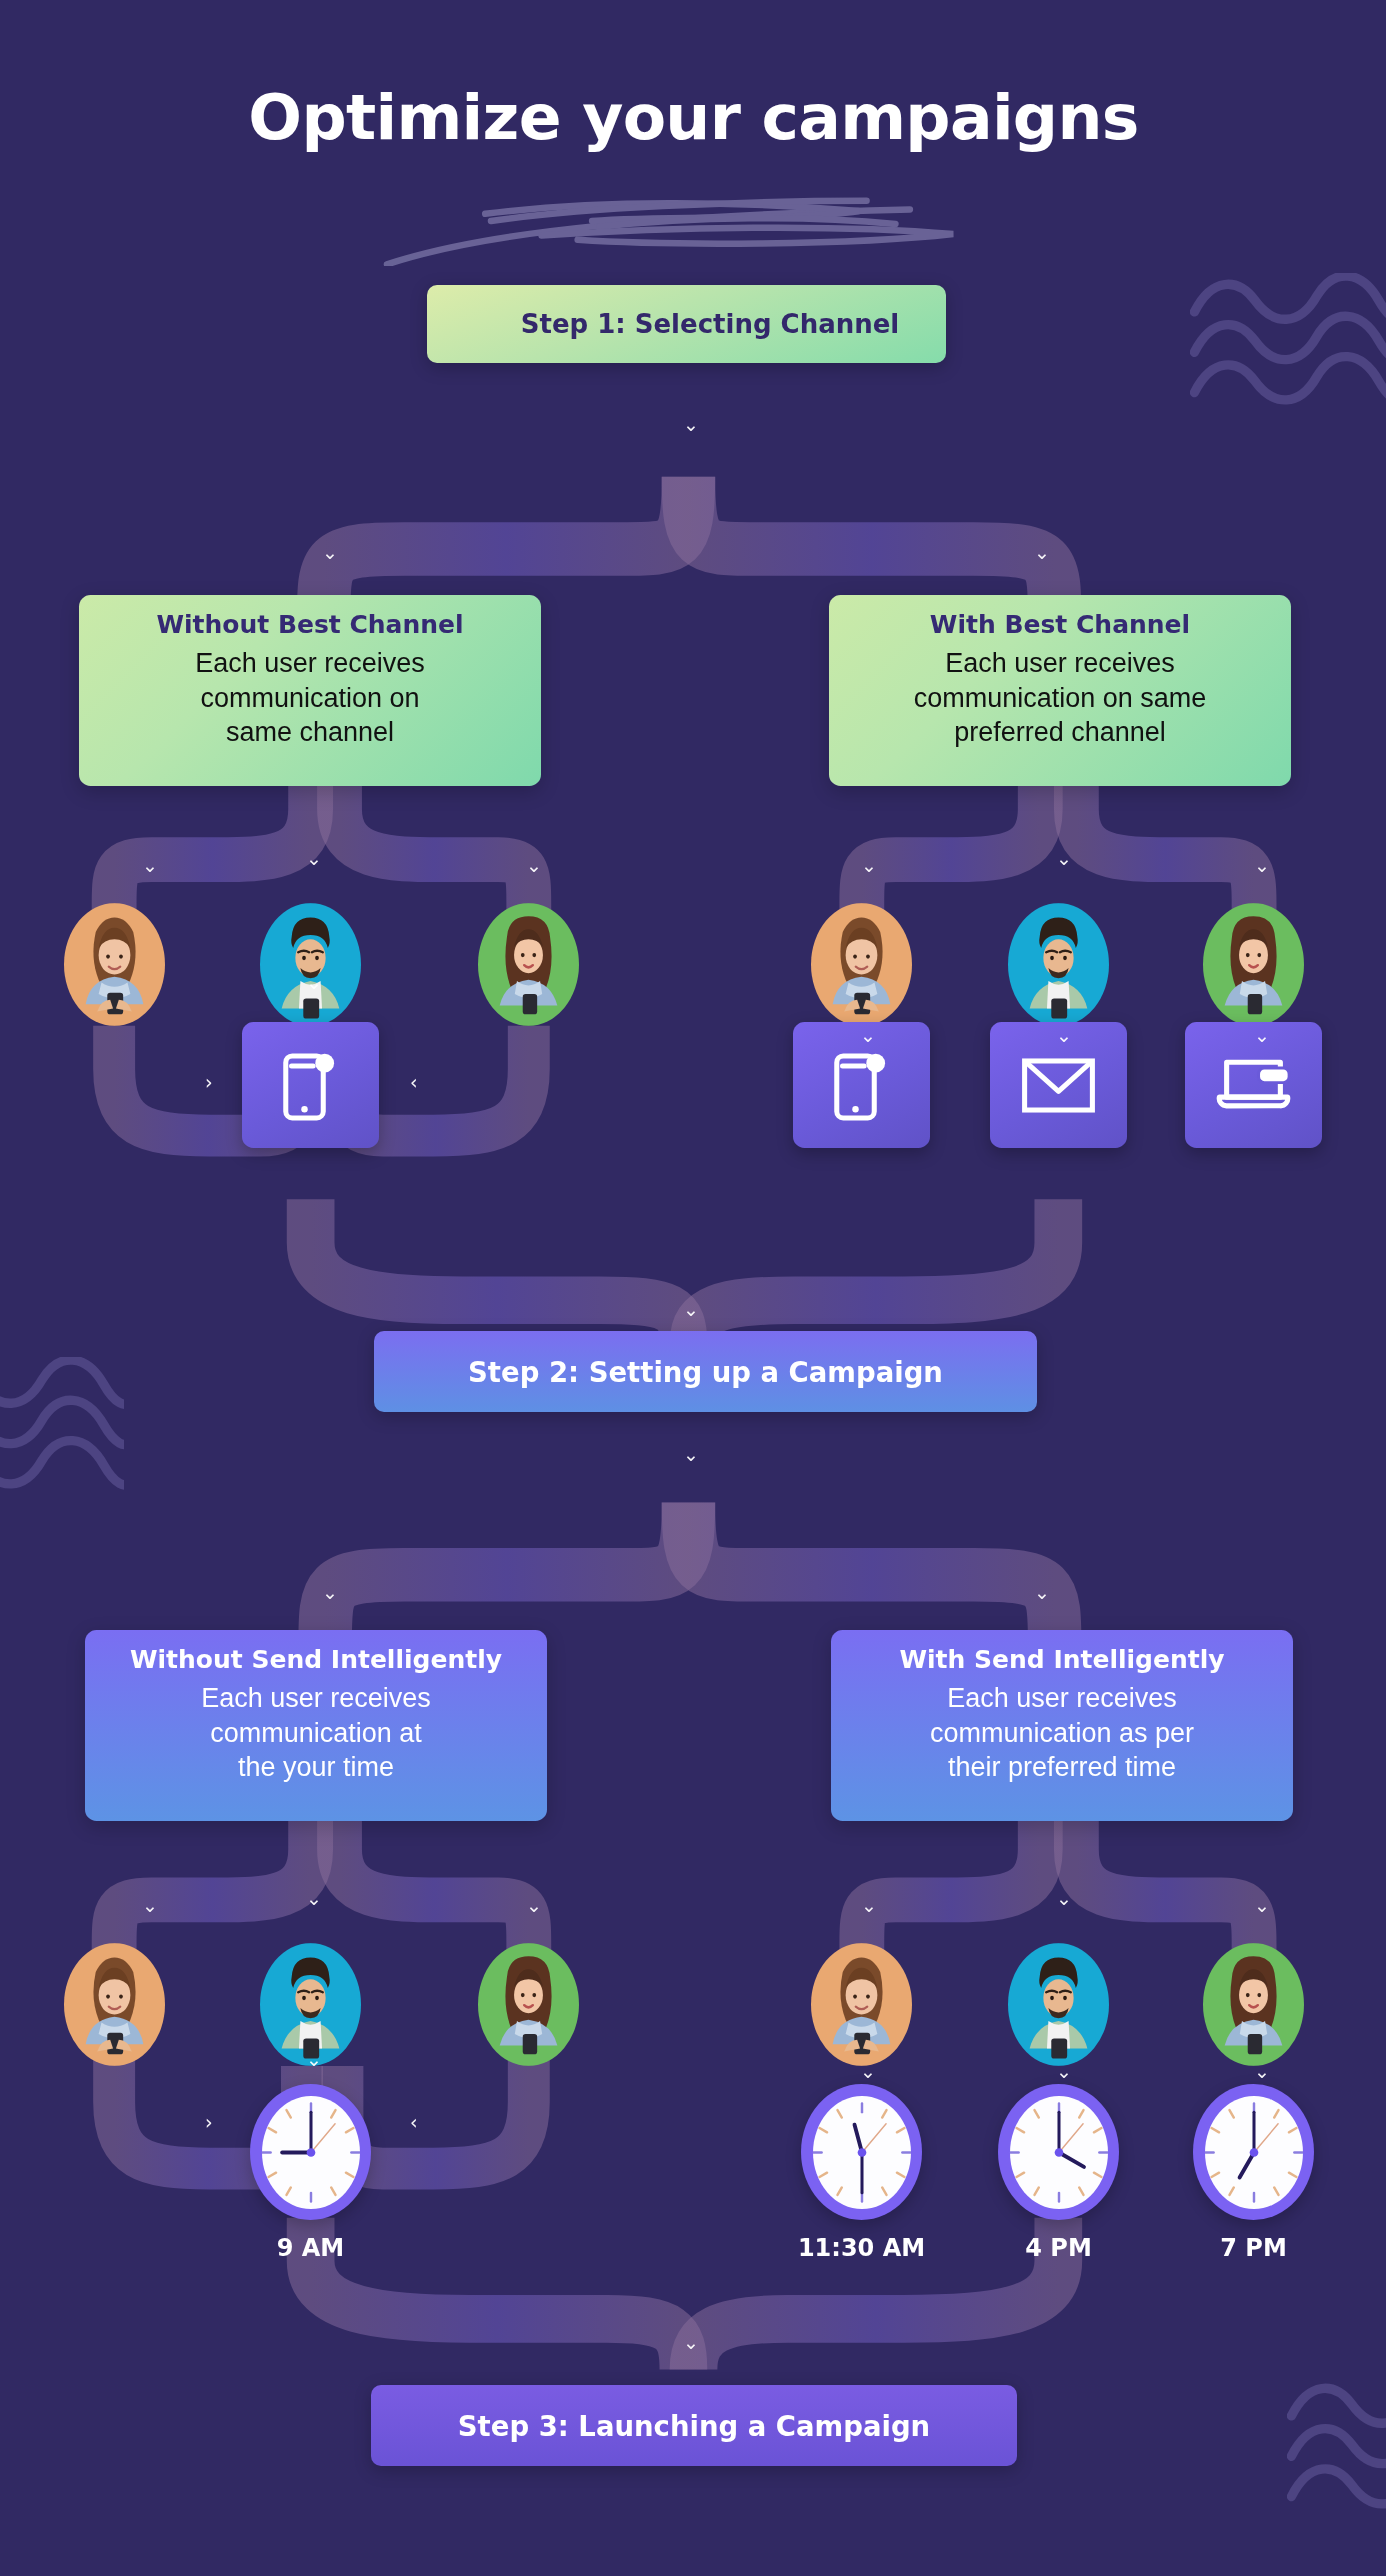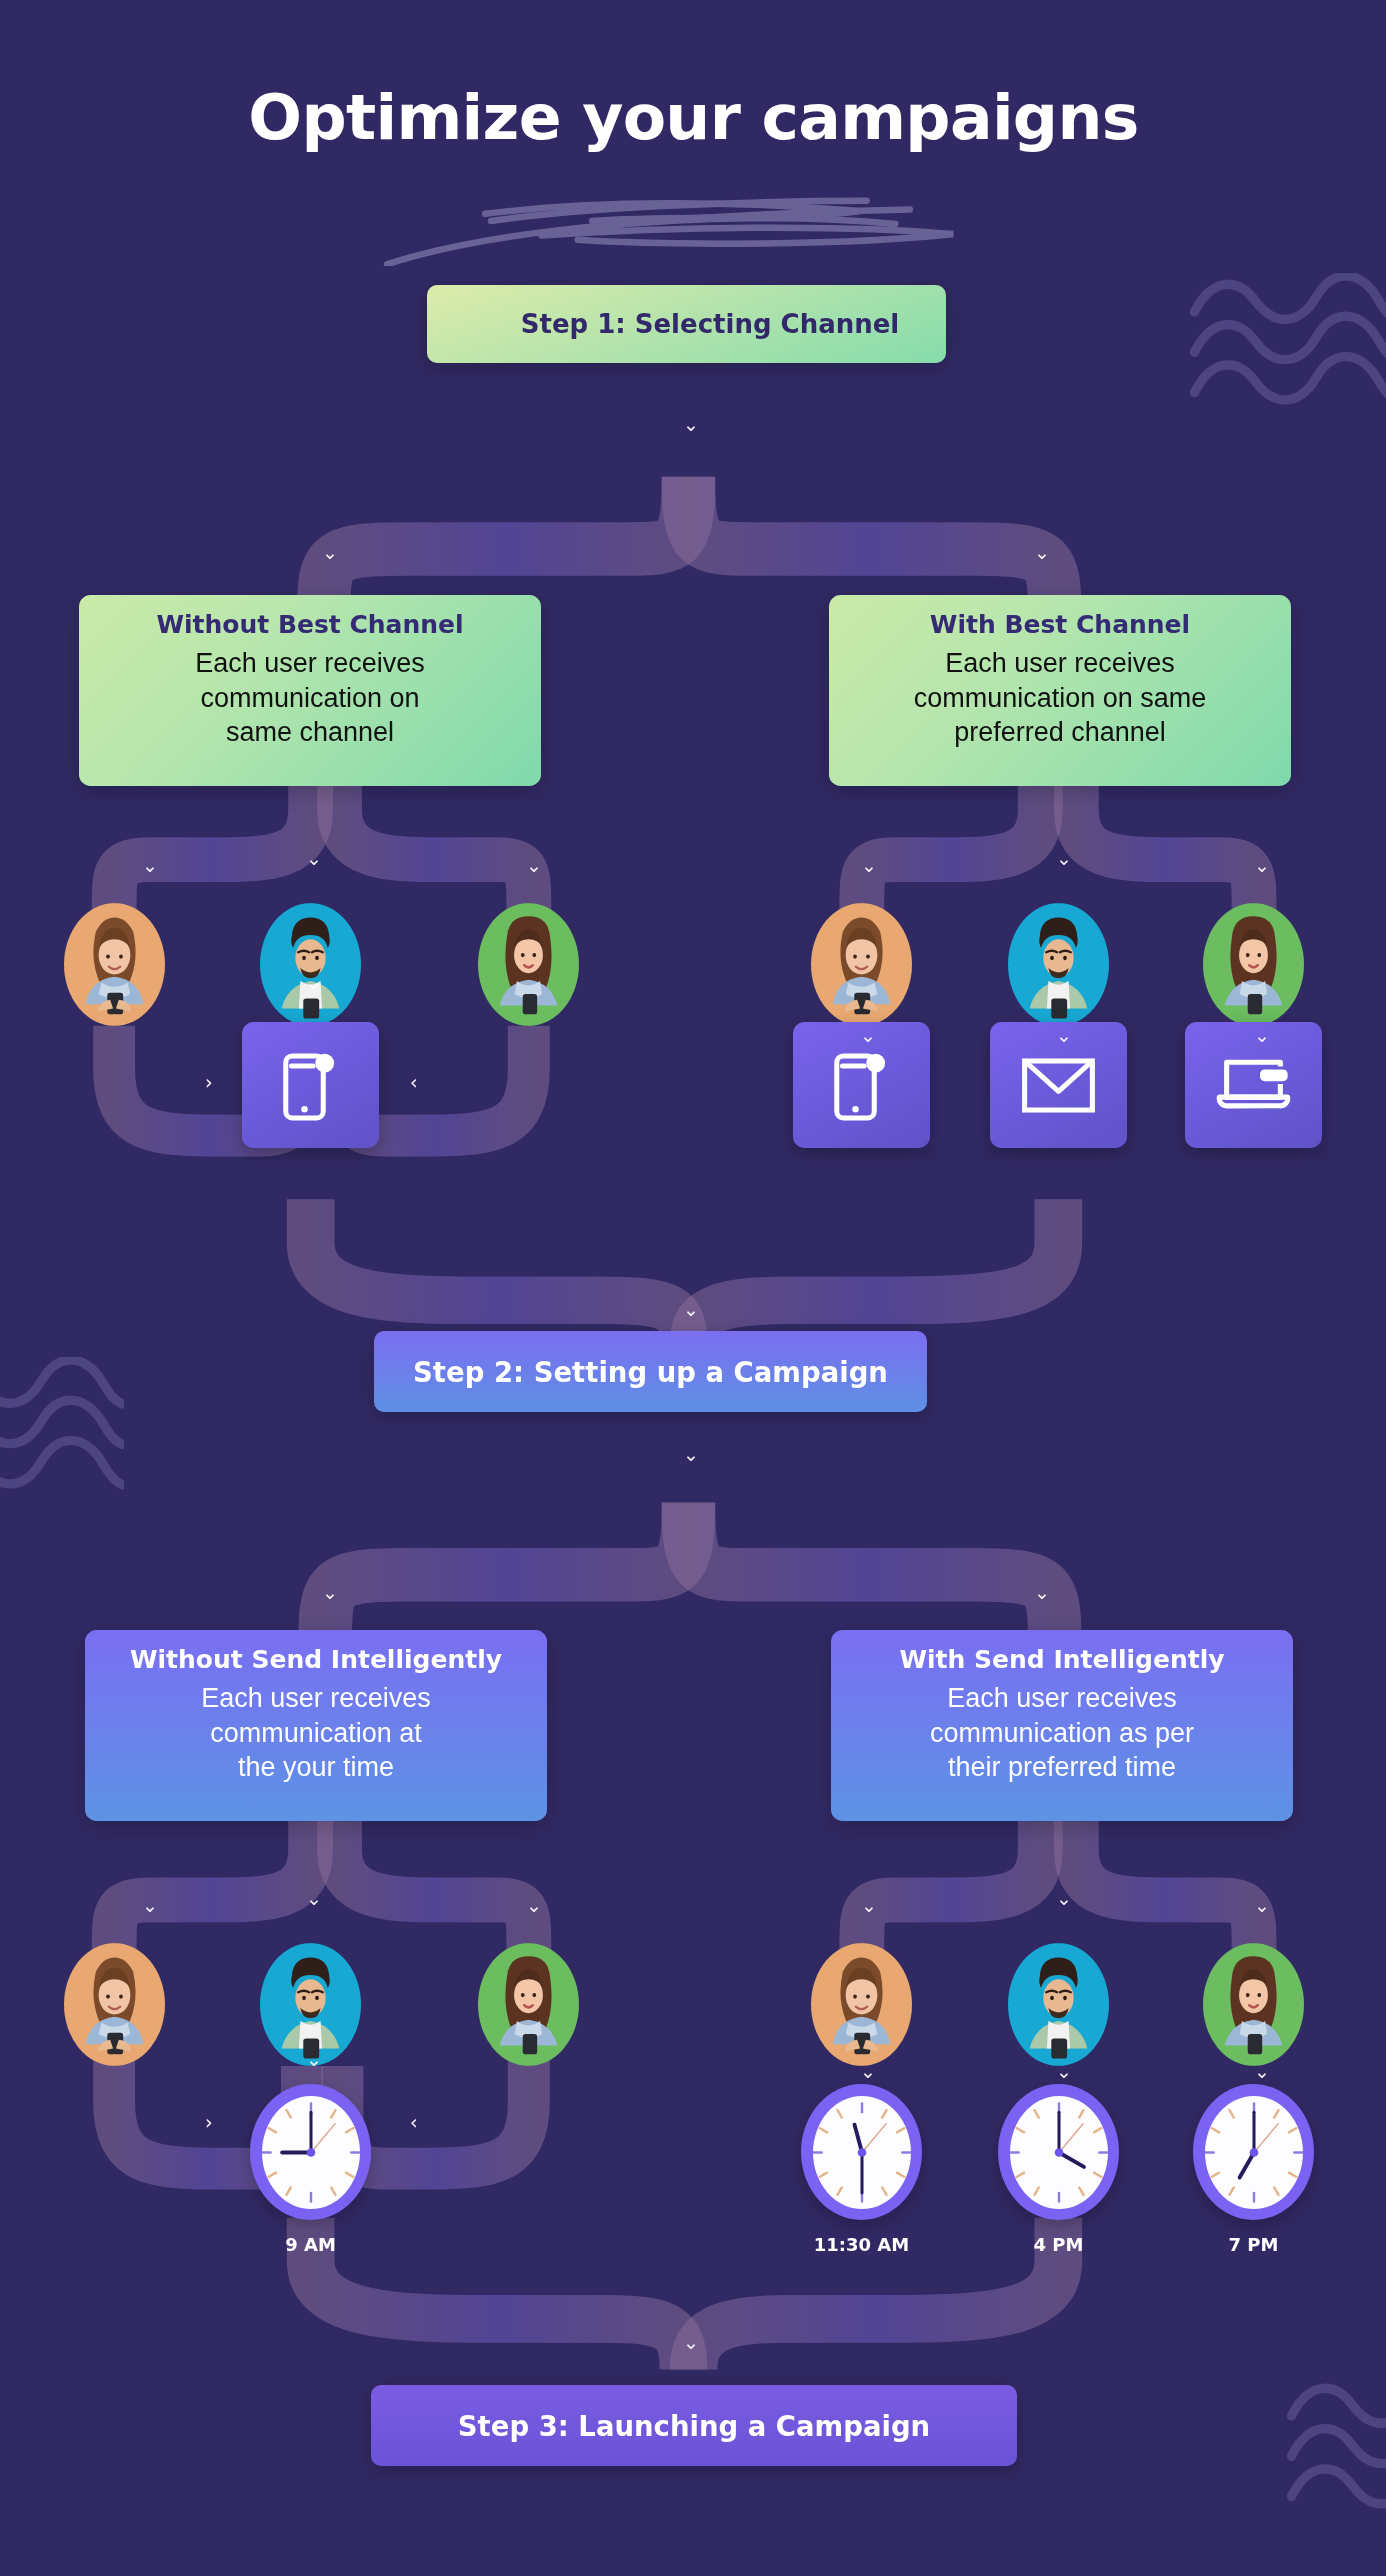--- a/index.html
+++ b/index.html
@@ -40,21 +40,21 @@
     box-shadow:0 4.3px 17.3px rgba(0,0,0,.22);
     font-family:"DejaVu Sans", sans-serif;
     font-weight:bold;
   }
   #step1 {
     left:427px; top:285px; width:519px; height:78px;
     background:linear-gradient(160deg,#ddecaa 0%, #b9e4ac 42%, #85dcab 100%);
     color:#33286b; font-size:26px;padding-left:47px;
   }
   #step2 {
-    left:374px; top:1331px; width:553px; height:81px;
+    left:374px; top:1331px; width:663px; height:81px;
     background:linear-gradient(180deg,#7b6ef0 0%, #5e90e4 100%);
     color:#ffffff; font-size:27.5px;
   }
   #step3 {
     left:371px; top:2385px; width:646px; height:81px;
     background:linear-gradient(180deg,#7a5ce2 0%, #6a53d6 100%);
     color:#ffffff; font-size:27.5px;
   }
 
   
@@ -120,21 +120,21 @@
     box-shadow:0 5.8px 16px rgba(0,0,0,.22);
   }
   .clock-face {
     width:98px; height:113px; border-radius:50%;
     background:#fdfdff; position:relative;
   }
   .clock-label {
     position:absolute;
     font-family:"DejaVu Sans", sans-serif;
     font-weight:bold;
-    font-size:18px;
+    font-size:24px;
     color:#ffffff;
     text-align:center;
     white-space:nowrap;
   }
 
   
   .chev {
     position:absolute;
     color:#ffffff;
     font-family:"DejaVu Sans", sans-serif;

